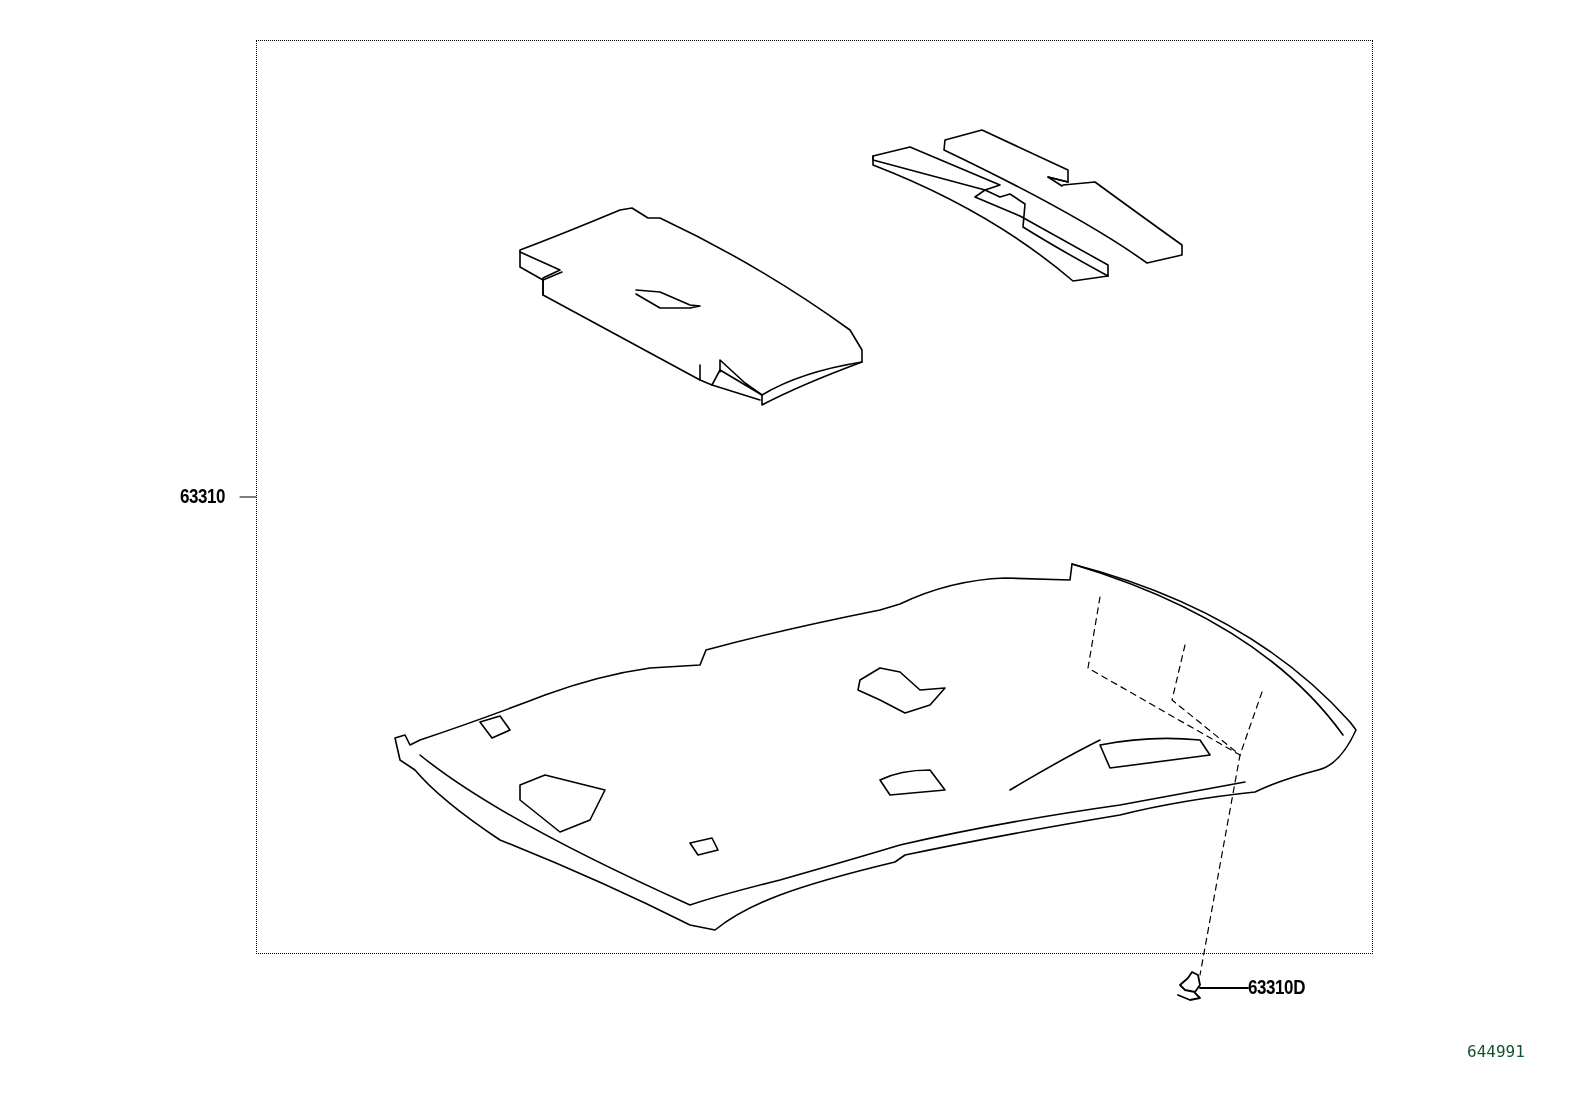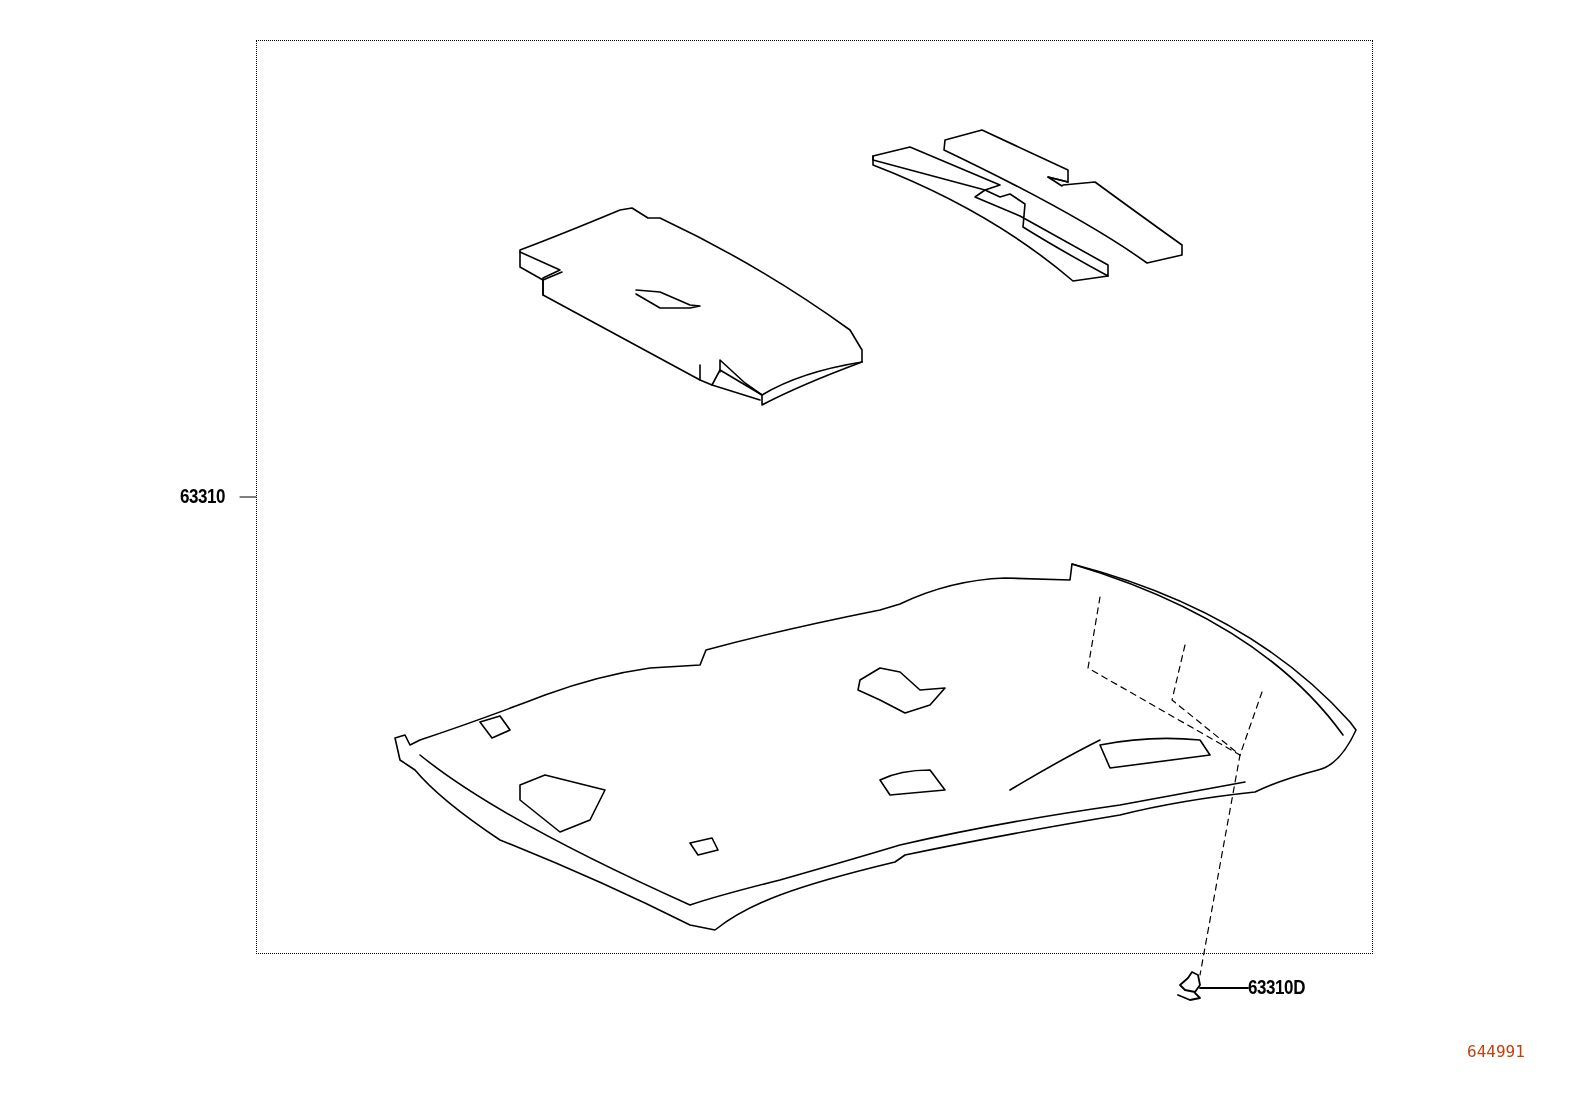--- a/index.html
+++ b/index.html
@@ -1,20 +1,20 @@
 <!DOCTYPE html>
 <html><head>
 <meta charset="utf-8">
 <style>
   html, body { margin:0; padding:0; background:#ffffff; }
   body { width:1592px; height:1099px; position:relative; overflow:hidden; font-family:"Liberation Sans", sans-serif; }
   .frame { position:absolute; left:256px; top:40px; width:1117px; height:914px; border:1.5px dotted #000; box-sizing:border-box; }
   svg.art { position:absolute; left:0; top:0; }
   .label { position:absolute; font-family:"Liberation Sans Narrow","Liberation Sans", sans-serif; font-weight:bold; font-size:20px; color:#000; letter-spacing:-0.5px; transform:scaleX(0.85); transform-origin:left center; }
-  .fig-no { position:absolute; font-family:"DejaVu Sans Mono", monospace; font-size:16px; color:#c2410c; }
+  .fig-no { position:absolute; font-family:"DejaVu Sans Mono", monospace; font-size:16px; color:#14532d; }
 </style>
 </head>
 <body>
 
 <div class="frame"></div>
 
 <svg class="art" width="1592" height="1099" viewBox="0 0 1592 1099" fill="none" stroke="#000" stroke-width="1.6" stroke-linejoin="round" stroke-linecap="round">
 
   <g>
     <path d="M520,250 Q560,235 620,210 L632,208 L648,218 L660,218 Q760,265 850,330 L862,350 L862,362 Q800,372 762,395 L720,370 L712,385 L700,380 L543,295 L543,278 L560,270 L520,252 Z"></path>

